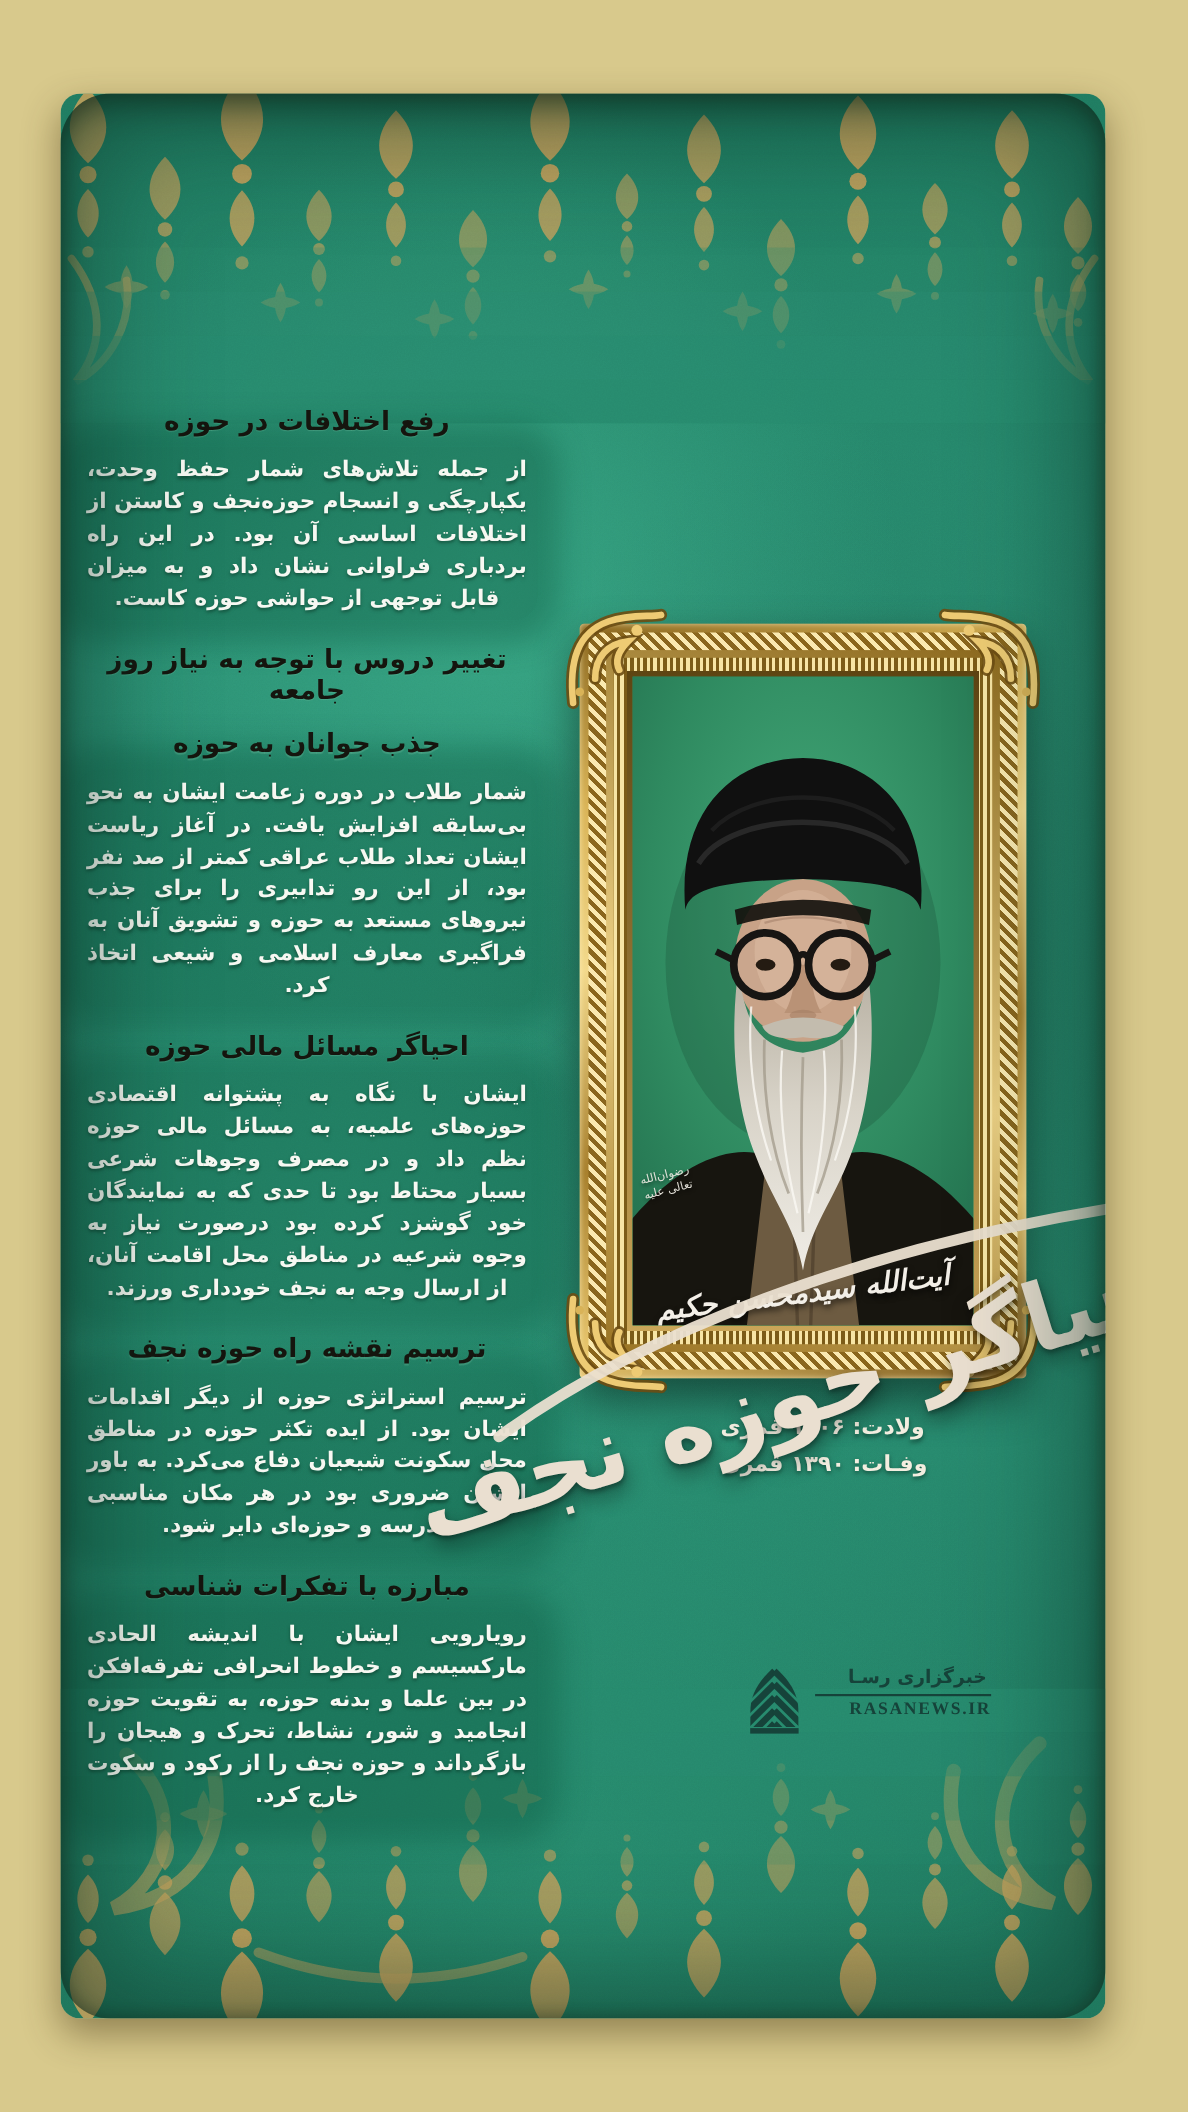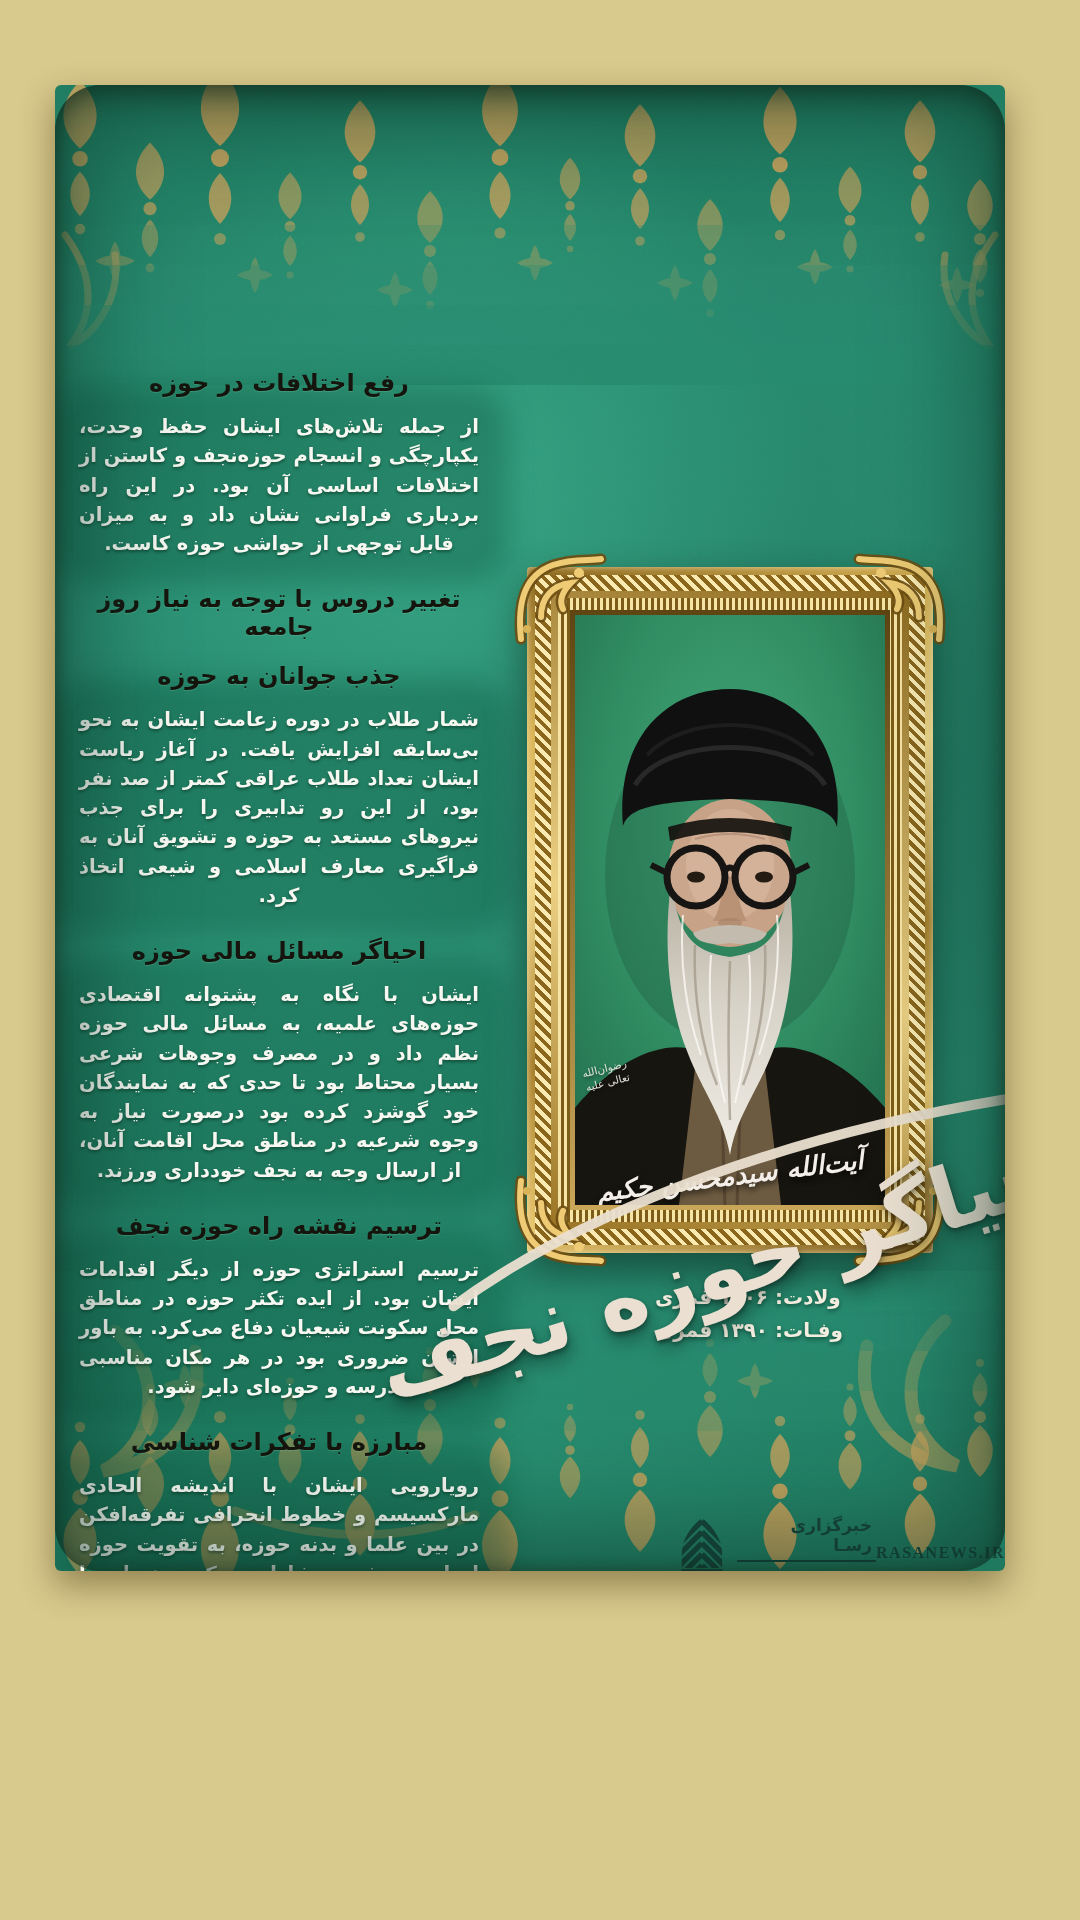--- a/index.html
+++ b/index.html
@@ -4,22 +4,22 @@
 <style>
   * { box-sizing: border-box; margin: 0; padding: 0; }
   html, body { width: 1080px; height: 1920px; }
   body {
     background: #d8c98c;
     font-family: "DejaVu Sans", sans-serif;
     position: relative;
     overflow: hidden;
   }
   .card {
-    position: absolute; left: 55px; top: 85px; width: 950px; height: 1486px;
-    border-radius: 6px; overflow: hidden;
+    position: absolute; left: 55px; top: 85px; width: 950px; height: 1750px;
+    border-radius: 18px; overflow: hidden;
     background:
       radial-gradient(55% 38% at 42% 26%, rgba(72,192,152,.40), transparent 70%),
       radial-gradient(45% 30% at 28% 58%, rgba(62,178,142,.32), transparent 70%),
       radial-gradient(50% 35% at 76% 44%, rgba(22,92,72,.40), transparent 75%),
       radial-gradient(60% 40% at 50% 92%, rgba(48,162,128,.35), transparent 75%),
       linear-gradient(180deg, #1f7a60, #2a8e72 30%, #27886d 70%, #1e755c);
     box-shadow: 0 14px 34px rgba(60,45,10,.45);
   }
   .damask-top { position: absolute; left: 0; top: 0; z-index: 1; pointer-events: none; }
   .damask-bottom { position: absolute; left: 0; bottom: 0; z-index: 1; pointer-events: none; }
@@ -95,21 +95,21 @@
   .big-title .swash { display: block; margin: 0 auto -16px auto; }
   .big-title .word {
     font-size: 86px; font-weight: 700; white-space: nowrap; letter-spacing: 2px;
     text-shadow: 0 10px 18px rgba(0,0,0,.35), 0 3px 5px rgba(0,0,0,.35);
   }
 
   .logo {
     position: absolute; left: 620px; top: 1428px; z-index: 6;
     display: flex; align-items: flex-start; gap: 8px;
   }
-  .logo-col { display: flex; flex-direction: row; align-items: flex-end; }
+  .logo-col { display: flex; flex-direction: column; align-items: flex-end; }
   .logo-fa {
     direction: rtl; font-size: 17px; font-weight: 700; color: #16433a;
     padding: 2px 4px 5px 30px; border-bottom: 2.5px solid #16433a;
   }
   .logo-en {
     font-size: 16px; font-weight: 700; letter-spacing: 1.5px; color: #16433a;
     margin-top: 3px;
     font-family: Liberation Serif, serif;
   }
 
@@ -208,21 +208,21 @@
     <filter id="nz">
         <feTurbulence type="fractalNoise" baseFrequency="0.8" numOctaves="2" stitchTiles="stitch"></feTurbulence>
       <feColorMatrix type="matrix" values="0 0 0 0 0.55  0 0 0 0 0.6  0 0 0 0 0.5  0 0 0 0.55 0"></feColorMatrix>
       </filter>
     <rect width="950" height="1750" filter="url(#nz)"></rect>
   </svg>
 
   <div class="text-col">
     <section class="sec">
       <h2>رفع اختلافات در حوزه</h2>
-      <p>از جمله تلاش‌های ایشان حفظ وحدت، یکپارچگی و انسجام حوزه‌نجف و کاستن از اختلافات اساسی آن بود. در این راه بردباری فراوانی نشان داد و به میزان قابل توجهی از حواشی حوزه کاست.</p>
+      <p>از جمله تلاش‌های شمار حفظ وحدت، یکپارچگی و انسجام حوزه‌نجف و کاستن از اختلافات اساسی آن بود. در این راه بردباری فراوانی نشان داد و به میزان قابل توجهی از حواشی حوزه کاست.</p>
     </section>
     <section class="sec">
       <h2>تغییر دروس با توجه به نیاز روز جامعه</h2>
     </section>
     <section class="sec">
       <h2>جذب جوانان به حوزه</h2>
       <p>شمار طلاب در دوره زعامت ایشان به نحو بی‌سابقه افزایش یافت. در آغاز ریاست ایشان تعداد طلاب عراقی کمتر از صد نفر بود، از این رو تدابیری را برای جذب نیروهای مستعد به حوزه و تشویق آنان به فراگیری معارف اسلامی و شیعی اتخاذ کرد.</p>
     </section>
     <section class="sec">
       <h2>احیاگر مسائل مالی حوزه</h2>

